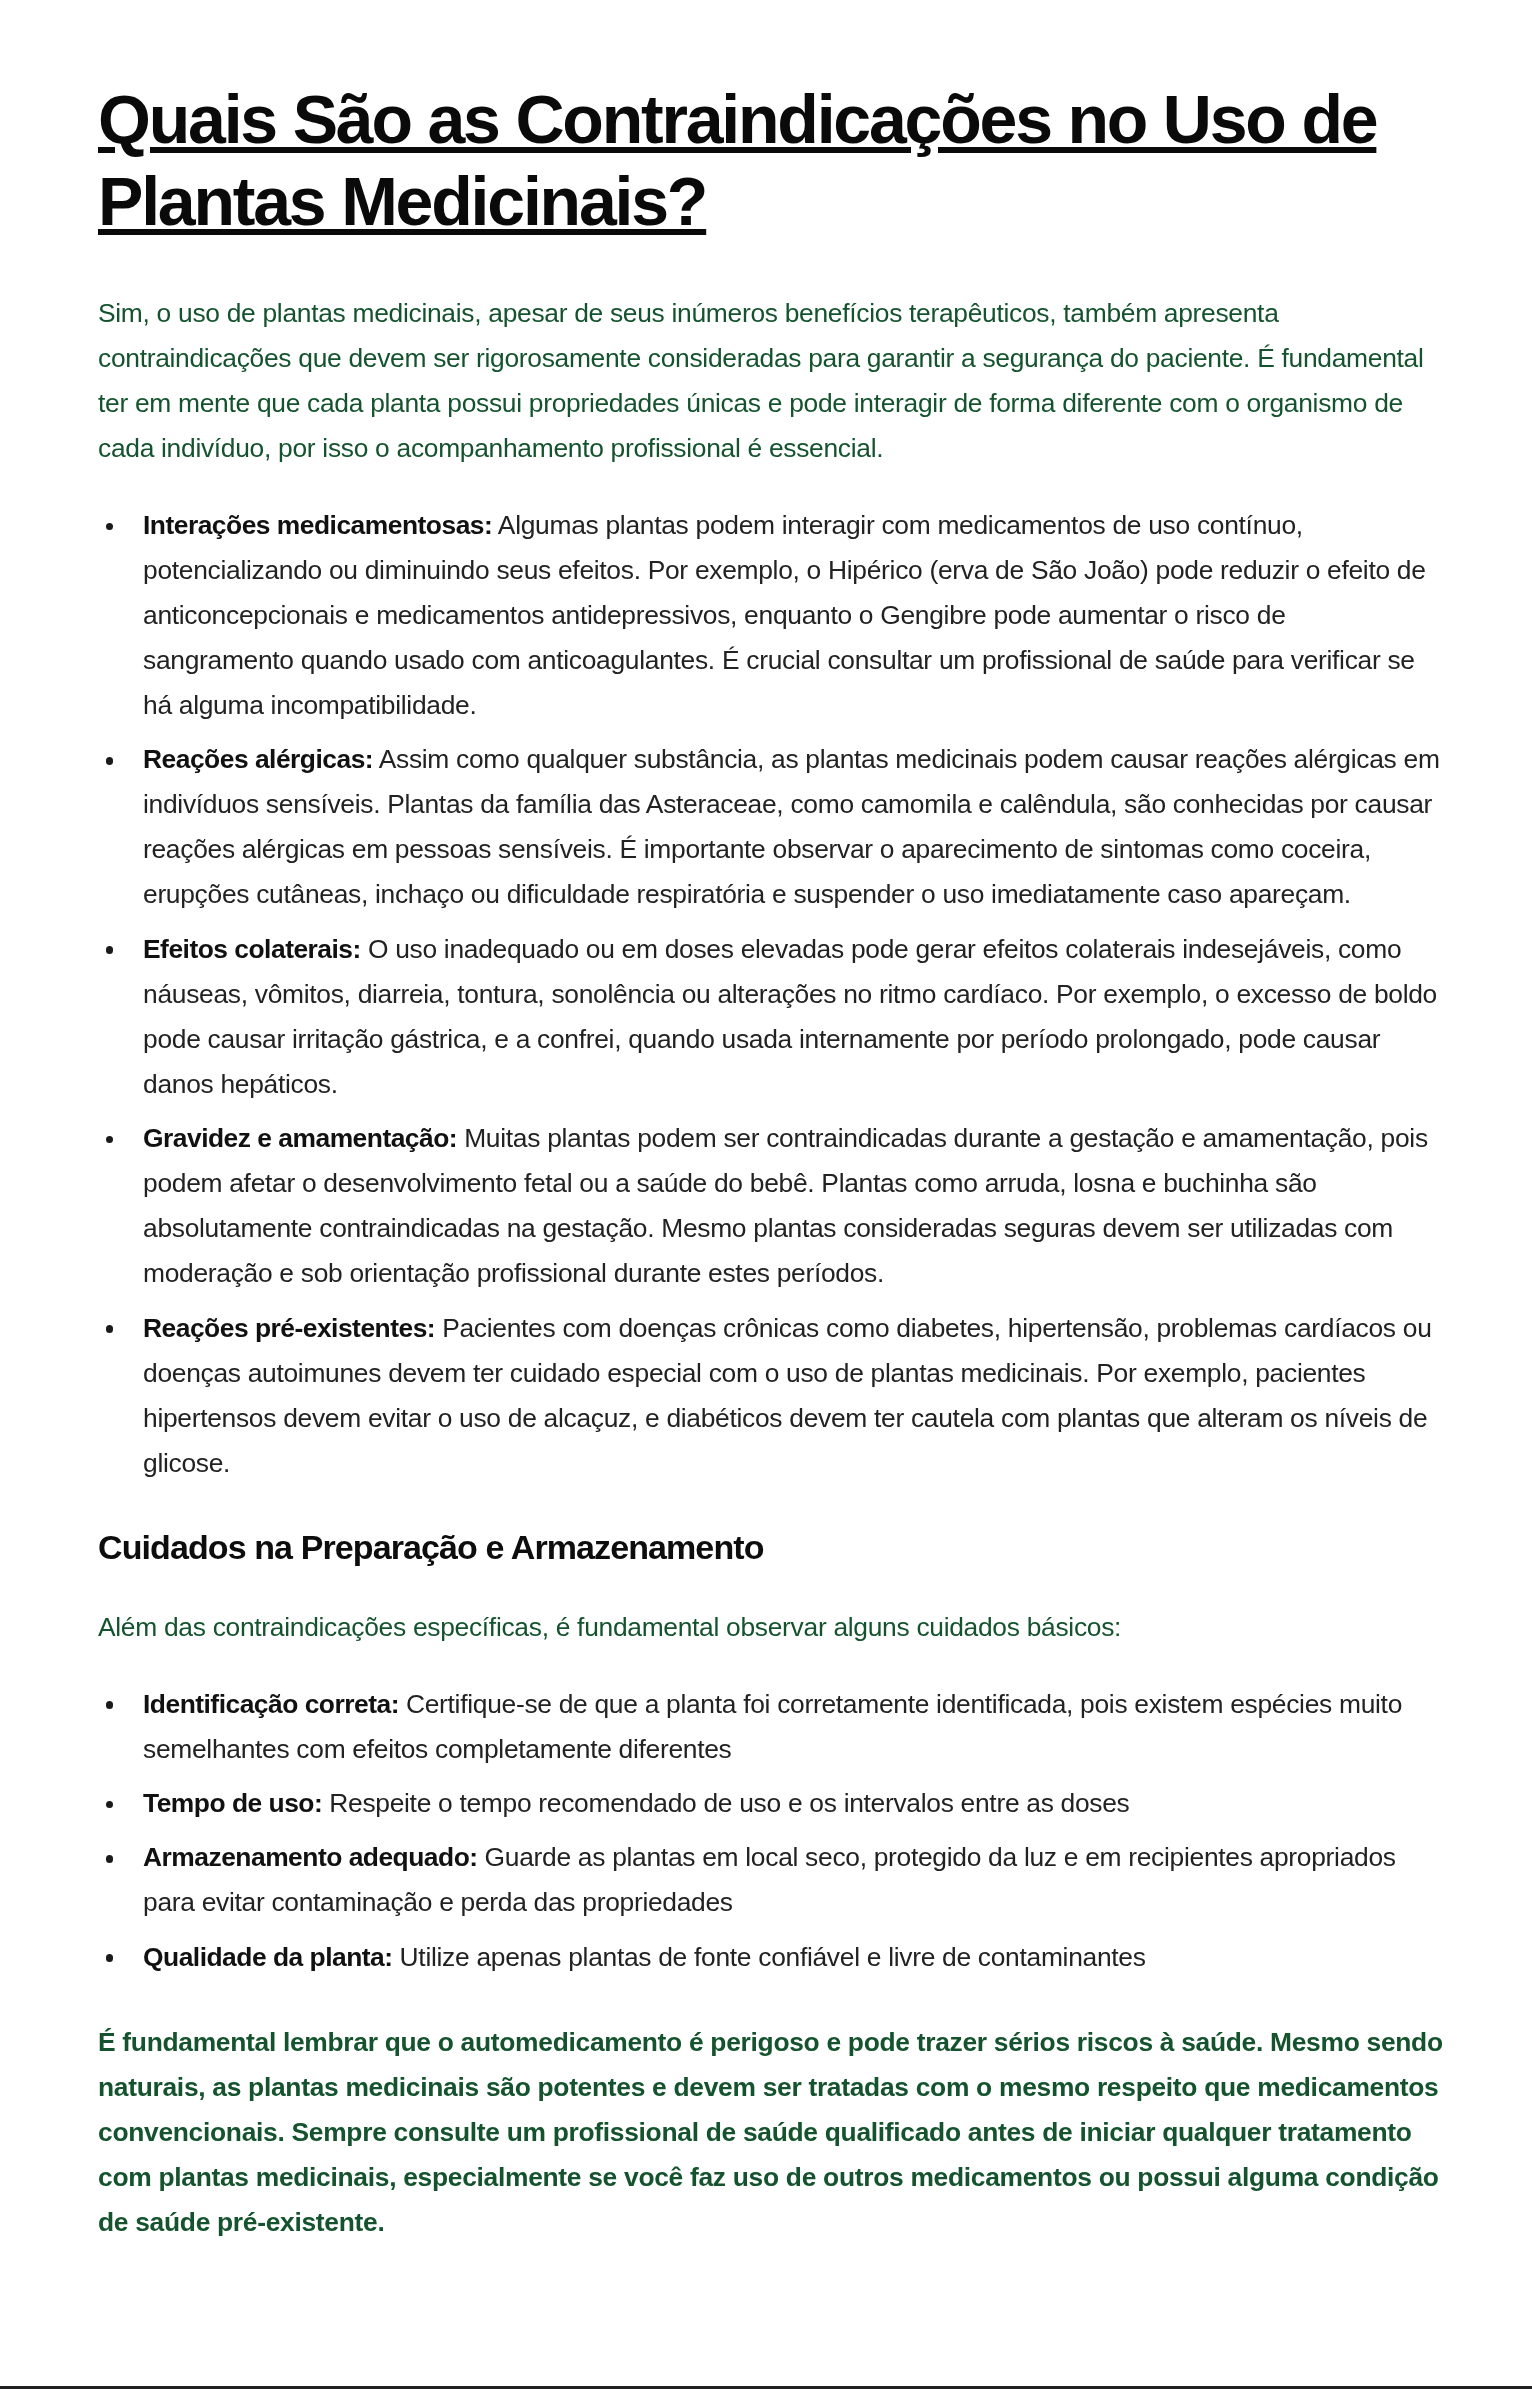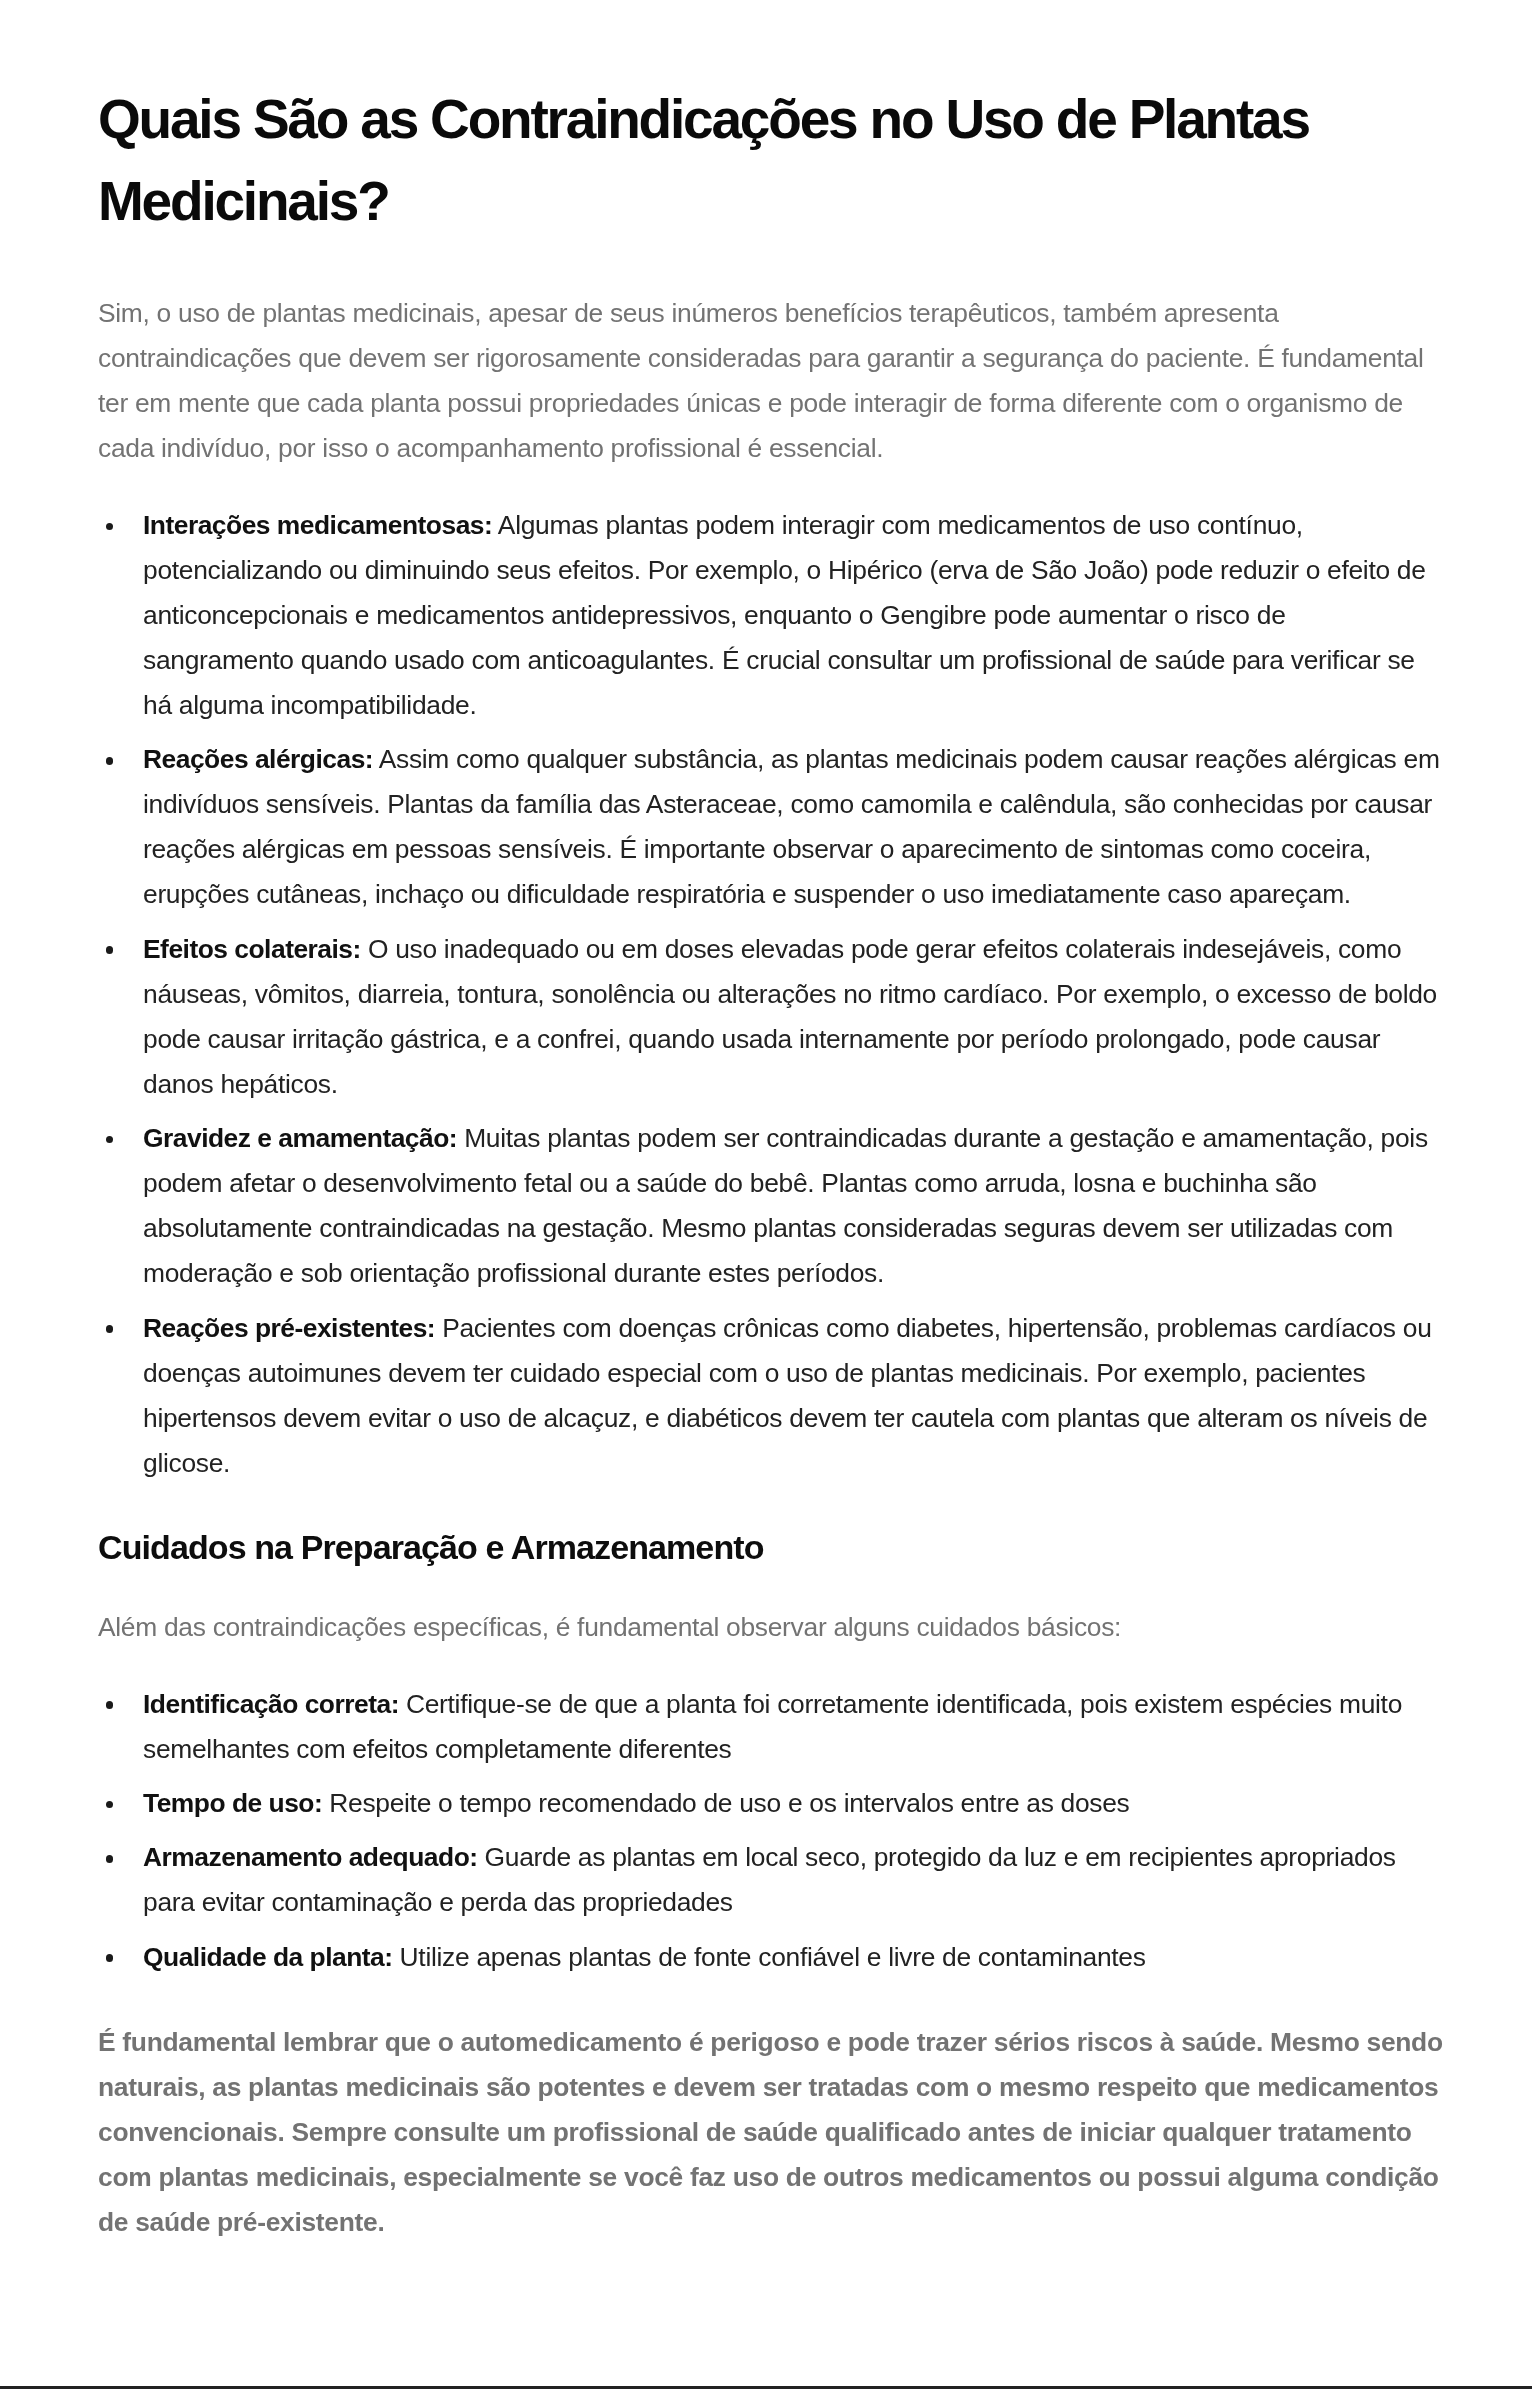--- a/index.html
+++ b/index.html
@@ -4,26 +4,26 @@
 <style>
   html, body { margin: 0; padding: 0; background: #ffffff; }
   body {
     width: 1533px; height: 2389px; position: relative; overflow: hidden;
     font-family: "Liberation Sans", "DejaVu Sans", sans-serif;
     color: #1f1f1f;
   }
   .page { position: absolute; left: 98px; top: 0; width: 1345px; }
   h1 {
     margin: 0; padding-top: 78px;
-    font-size: 55px; line-height: 82px; font-weight: 700;
-    letter-spacing: -2.2px; color: #0a0a0a;
+    font-size: 68px; line-height: 82px; font-weight: 700;
+    letter-spacing: -2.2px; color: #0a0a0a; text-decoration: underline;
   }
   p {
     margin: 0; font-size: 26.4px; line-height: 45px; letter-spacing: -0.3px;
-    color: #737373;
+    color: #14532d;
   }
   .intro { margin-top: 49px; }
   ul { list-style: none; margin: 0; padding: 0; }
   li {
     position: relative; padding-left: 45px; font-size: 26.4px; line-height: 45px;
     letter-spacing: -0.3px; color: #222;
   }
   li::before {
     content: ""; position: absolute; left: 7.7px; top: 19.6px;
     width: 7.7px; height: 7.7px; border-radius: 50%; background: #1a1a1a;

